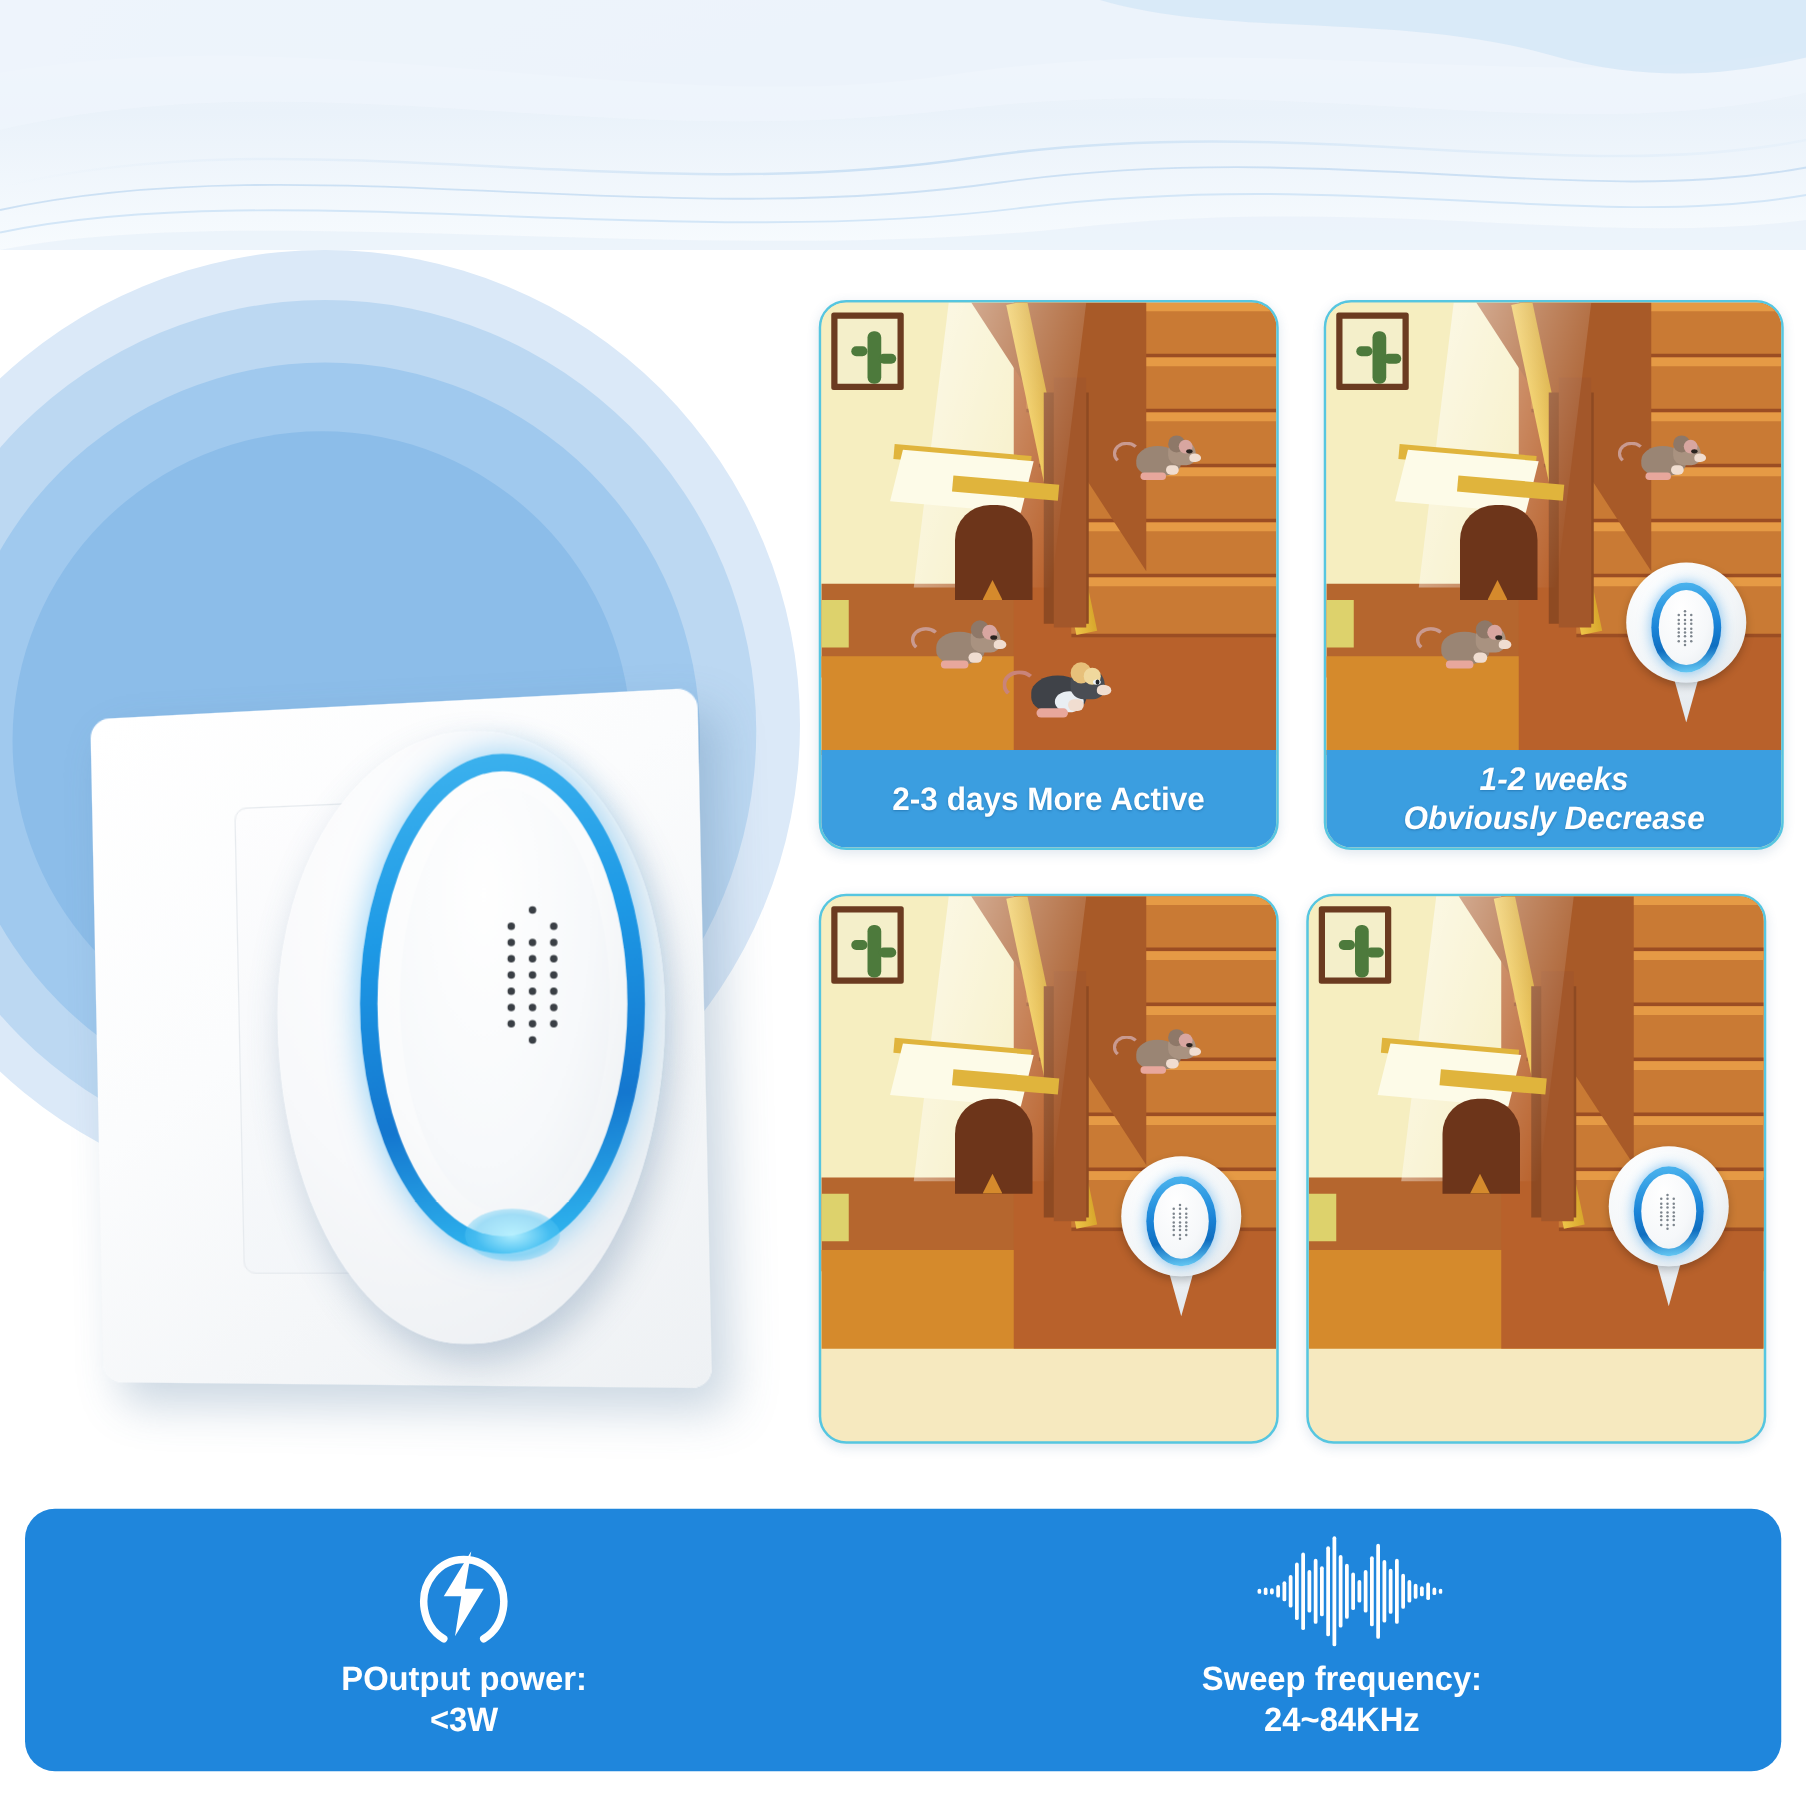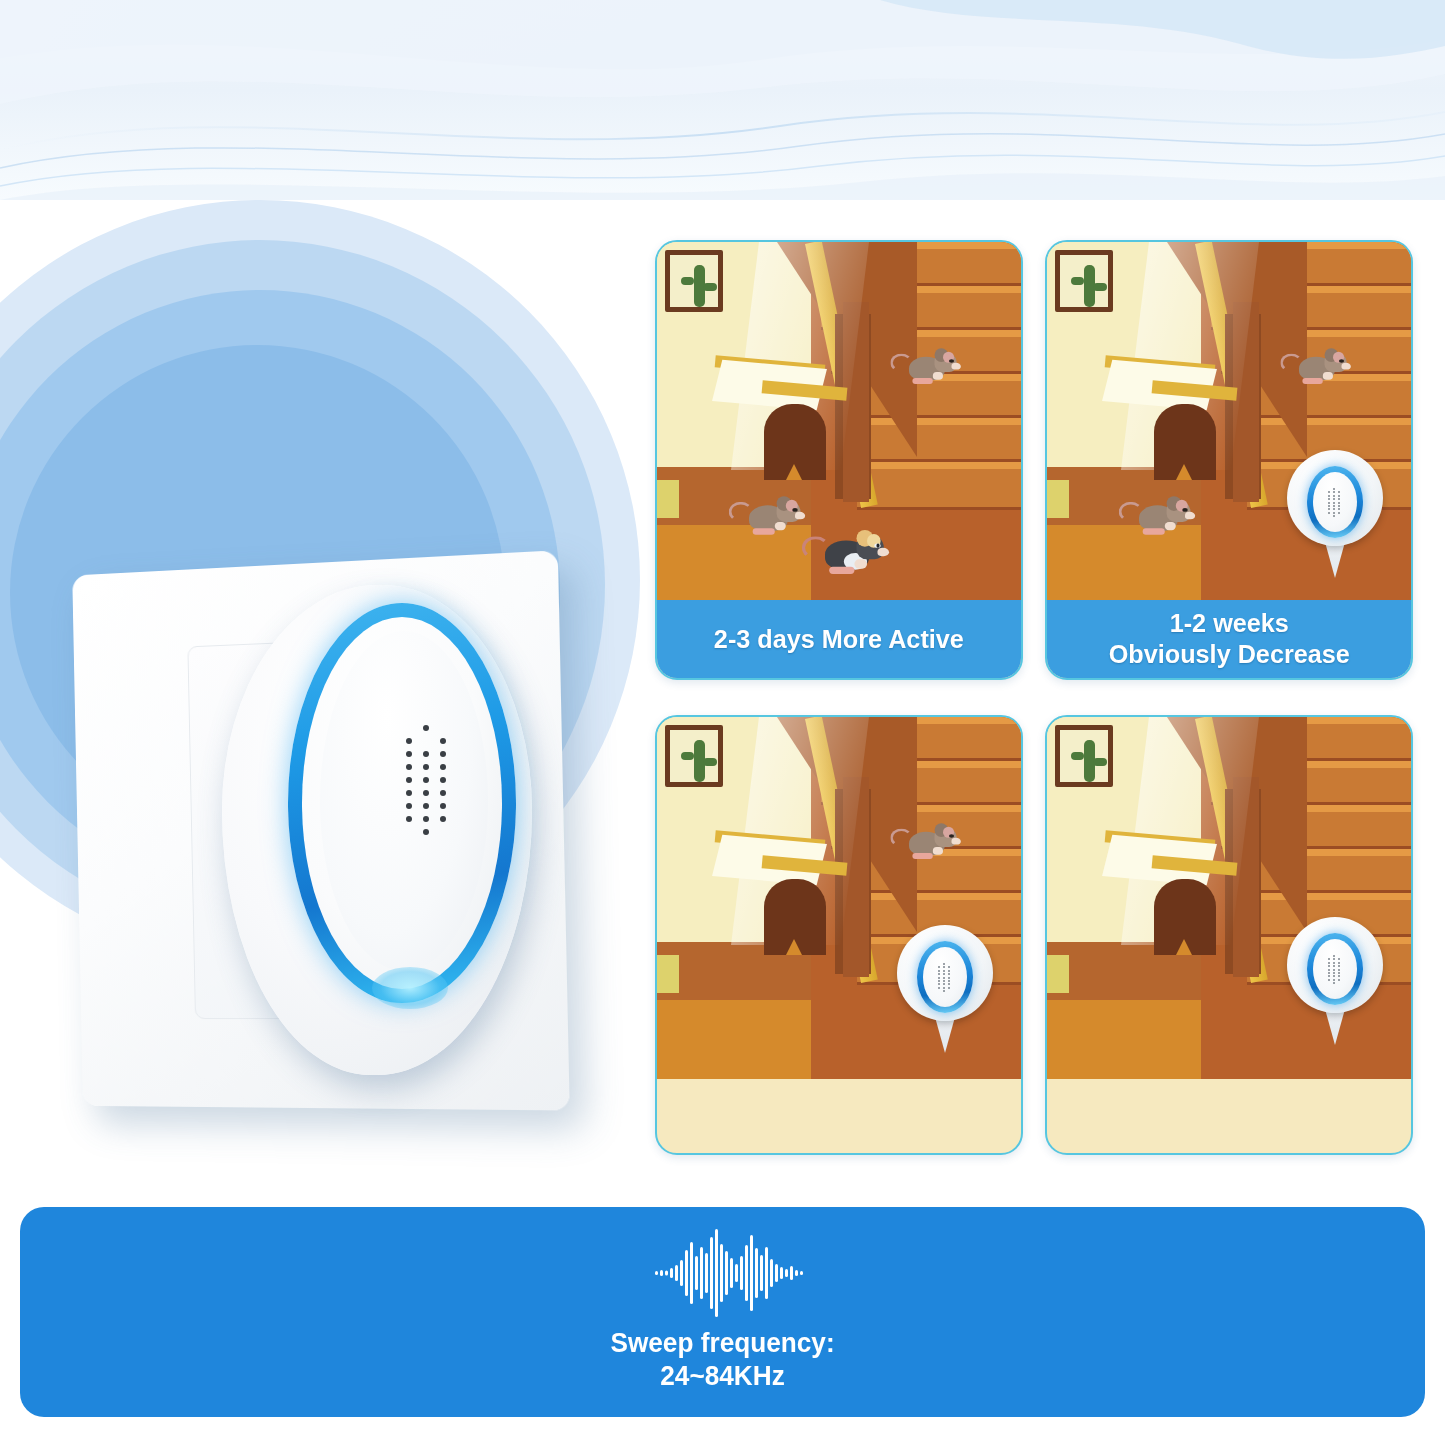--- a/index.html
+++ b/index.html
@@ -113,21 +113,21 @@
   .card {
     position: absolute;
     width: 368px; height: 440px;
     border-radius: 22px;
     border: 2px solid #56c6e0;
     overflow: hidden;
     background: #f6e9bf;
     box-shadow: 0 3px 9px rgba(40,90,140,.14);
   }
   .card.c1 { left: 0;     top: 0; }
-  .card.c2 { left: 390px; top: 0; }
+  .card.c2 { left: 404px; top: 0; font-style: italic; }
   .card.c3 { left: 0;     top: 475px; }
   .card.c4 { left: 390px; top: 475px; }
 
   .scene { position: absolute; left: 0; top: 0; width: 100%; height: 362px; overflow: hidden; }
   .s-wall   { position:absolute; left:0; top:0; width:100%; height:225px; background:#f6eec0; }
   .s-wall-b { position:absolute; left:0; top:225px; width:100%; height:75px; background:#b5662e; }
   .s-floor  { position:absolute; left:0; top:283px; width:100%; height:80px; background:#d58a2c; }
   .s-lightbeam {
     position:absolute; left:88px; top:0; width:110px; height:228px;
     background: linear-gradient(100deg, rgba(255,255,255,.55), rgba(255,255,255,0));
@@ -605,20 +605,30 @@
               <i style="left: 5px; top: 27.2px;"></i>
             </div>
         </div>
       </div>
     </div>
   </div>
 
   <div class="feature-bar">
 
 
+    <div class="feature">
+      <div class="ico">
+        <svg width="100" height="100" viewBox="0 0 100 100">
+          <path d="M34 88 A32 34 0 1 1 66 88" fill="none" stroke="#fff" stroke-width="6" stroke-linecap="round"></path>
+          <path d="M56 18 L34 54 L48 54 L43 86 L66 48 L51 48 Z" fill="#fff"></path>
+        </svg>
+      </div>
+      <div class="ftxt">POutput power:
+&lt;3W</div>
+    </div>
 
     <div class="feature">
       <div class="ico">
         <svg width="160" height="96" viewBox="0 0 160 96" id="swave">
             <rect x="12" y="46" width="3" height="4" rx="1.5" fill="#fff"></rect>
             <rect x="17" y="45" width="3" height="6" rx="1.5" fill="#fff"></rect>
             <rect x="22" y="45.5" width="3" height="5" rx="1.5" fill="#fff"></rect>
             <rect x="27" y="43" width="3" height="10" rx="1.5" fill="#fff"></rect>
             <rect x="32" y="40" width="3" height="16" rx="1.5" fill="#fff"></rect>
             <rect x="37" y="35" width="3" height="26" rx="1.5" fill="#fff"></rect>

